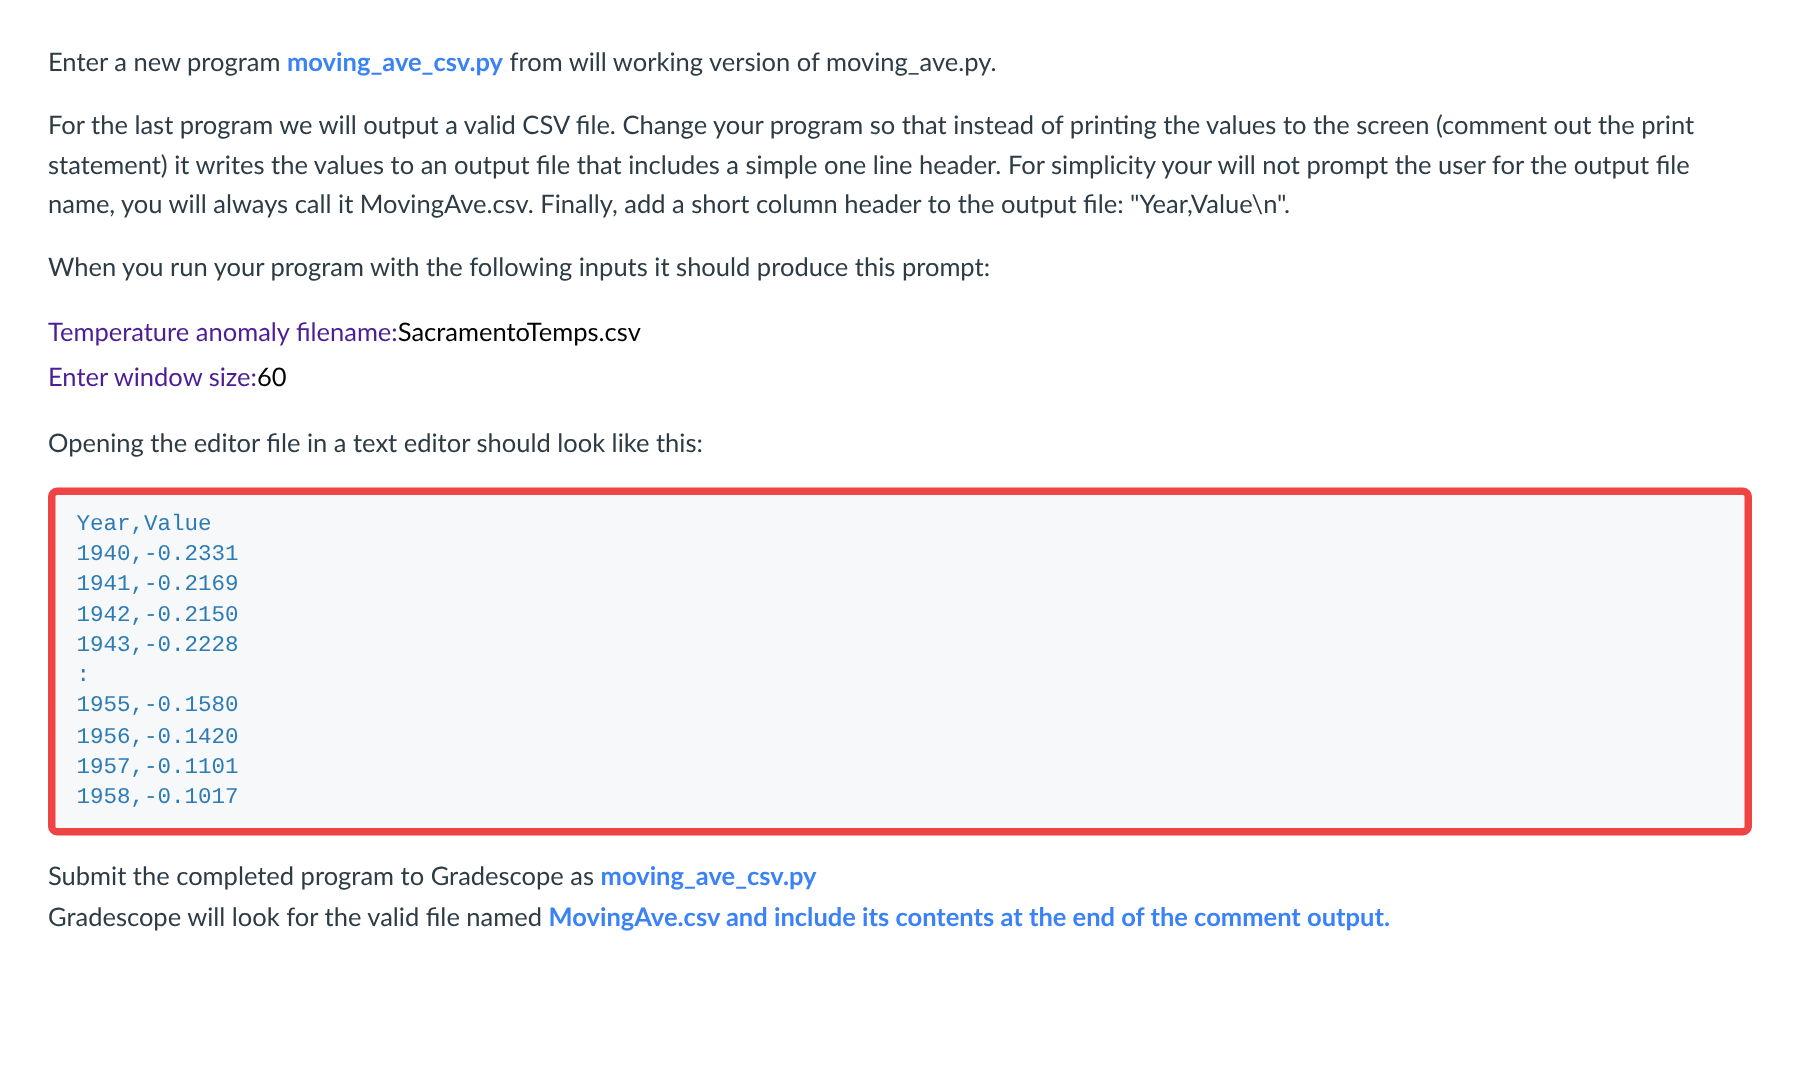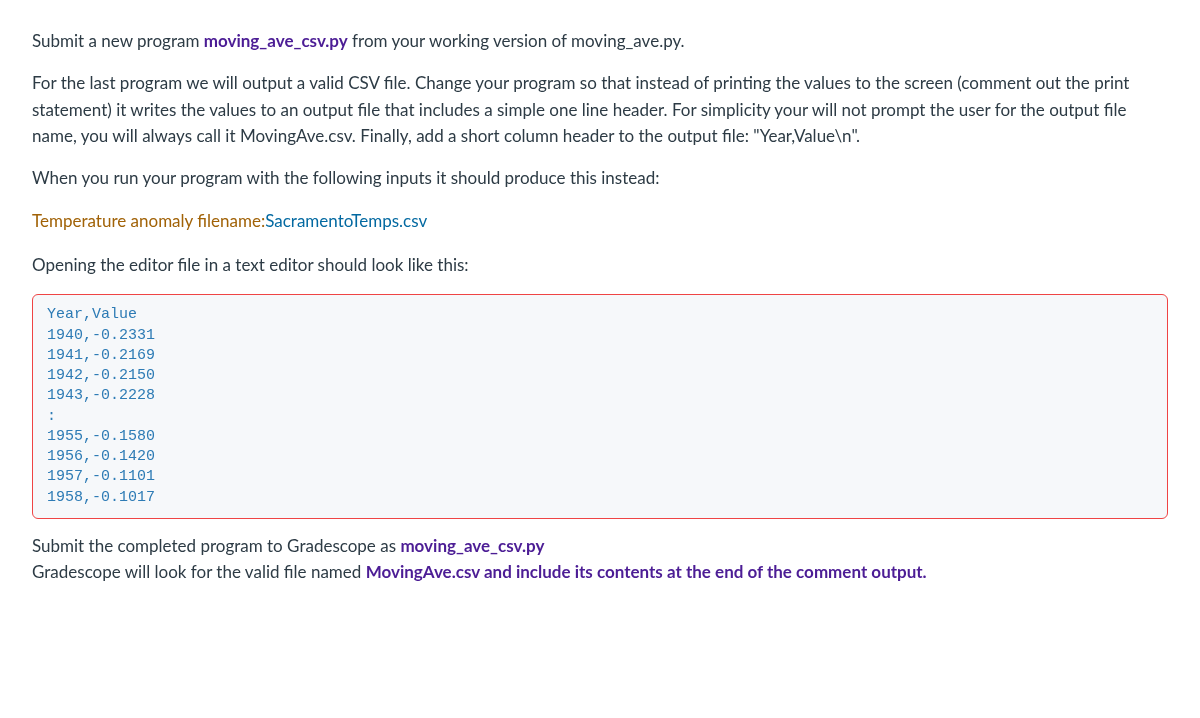--- a/index.html
+++ b/index.html
@@ -13,60 +13,63 @@
     width: 1200px;
     box-sizing: border-box;
   }
   p {
     margin: 0 0 16px 0;
   }
   .prompt-line {
     margin: 4px 0;
   }
   .prompt-label {
-    color: #a16207;
+    color: #4c1d95;
   }
   .prompt-value {
-    color: #0369a1;
+    color: #000000;
     text-align: right;
   }
   .code-block {
     background: #f6f8fa;
-    border: 1px solid #ef4444;
+    border: 5px solid #ef4444;
     border-radius: 6px;
     padding: 10px 14px;
     margin: 14px 0;
     font-family: "SFMono-Regular", Consolas, "Liberation Mono", Menlo, Courier, monospace;
     font-size: 15px;
     line-height: 1.35;
     color: #2d7bb5;
     white-space: pre;
   }
   strong {
     font-weight: 700;
-    color: #4c1d95;
+    color: #3b82f6;
   }
   .spacer-mid {
     margin-top: 18px;
   }
 </style>
 </head>
 <body>
 
 <p>
-  <span>Submit a new program </span><strong>moving_ave_csv.py</strong><span> from your working version of moving_ave.py.</span>
+  <span>Enter a new program </span><strong>moving_ave_csv.py</strong><span> from will working version of moving_ave.py.</span>
 </p>
 
 <p>For the last program we will output a valid CSV file.  Change your program so that instead of printing the values to the screen (comment out the print statement) it writes the values to an output file that includes a simple one line header. For simplicity your will not prompt the user for the output file name, you will always call it MovingAve.csv. Finally, add a short column header to the output file: "Year,Value\n".</p>
 
-<p>When you run your program with the following inputs it should produce this instead:</p>
+<p>When you run your program with the following inputs it should produce this prompt:</p>
 
 <div>
   <div class="prompt-line">
     <span class="prompt-label">Temperature anomaly filename:</span><span class="prompt-value">SacramentoTemps.csv</span>
+  </div>
+  <div class="prompt-line">
+    <span class="prompt-label">Enter window size:</span><span class="prompt-value">60</span>
   </div>
 </div>
 
 <p class="spacer-mid">Opening the editor  file in a text editor should look like this:</p>
 
 <div class="code-block">Year,Value
 1940,-0.2331
 1941,-0.2169
 1942,-0.2150
 1943,-0.2228

